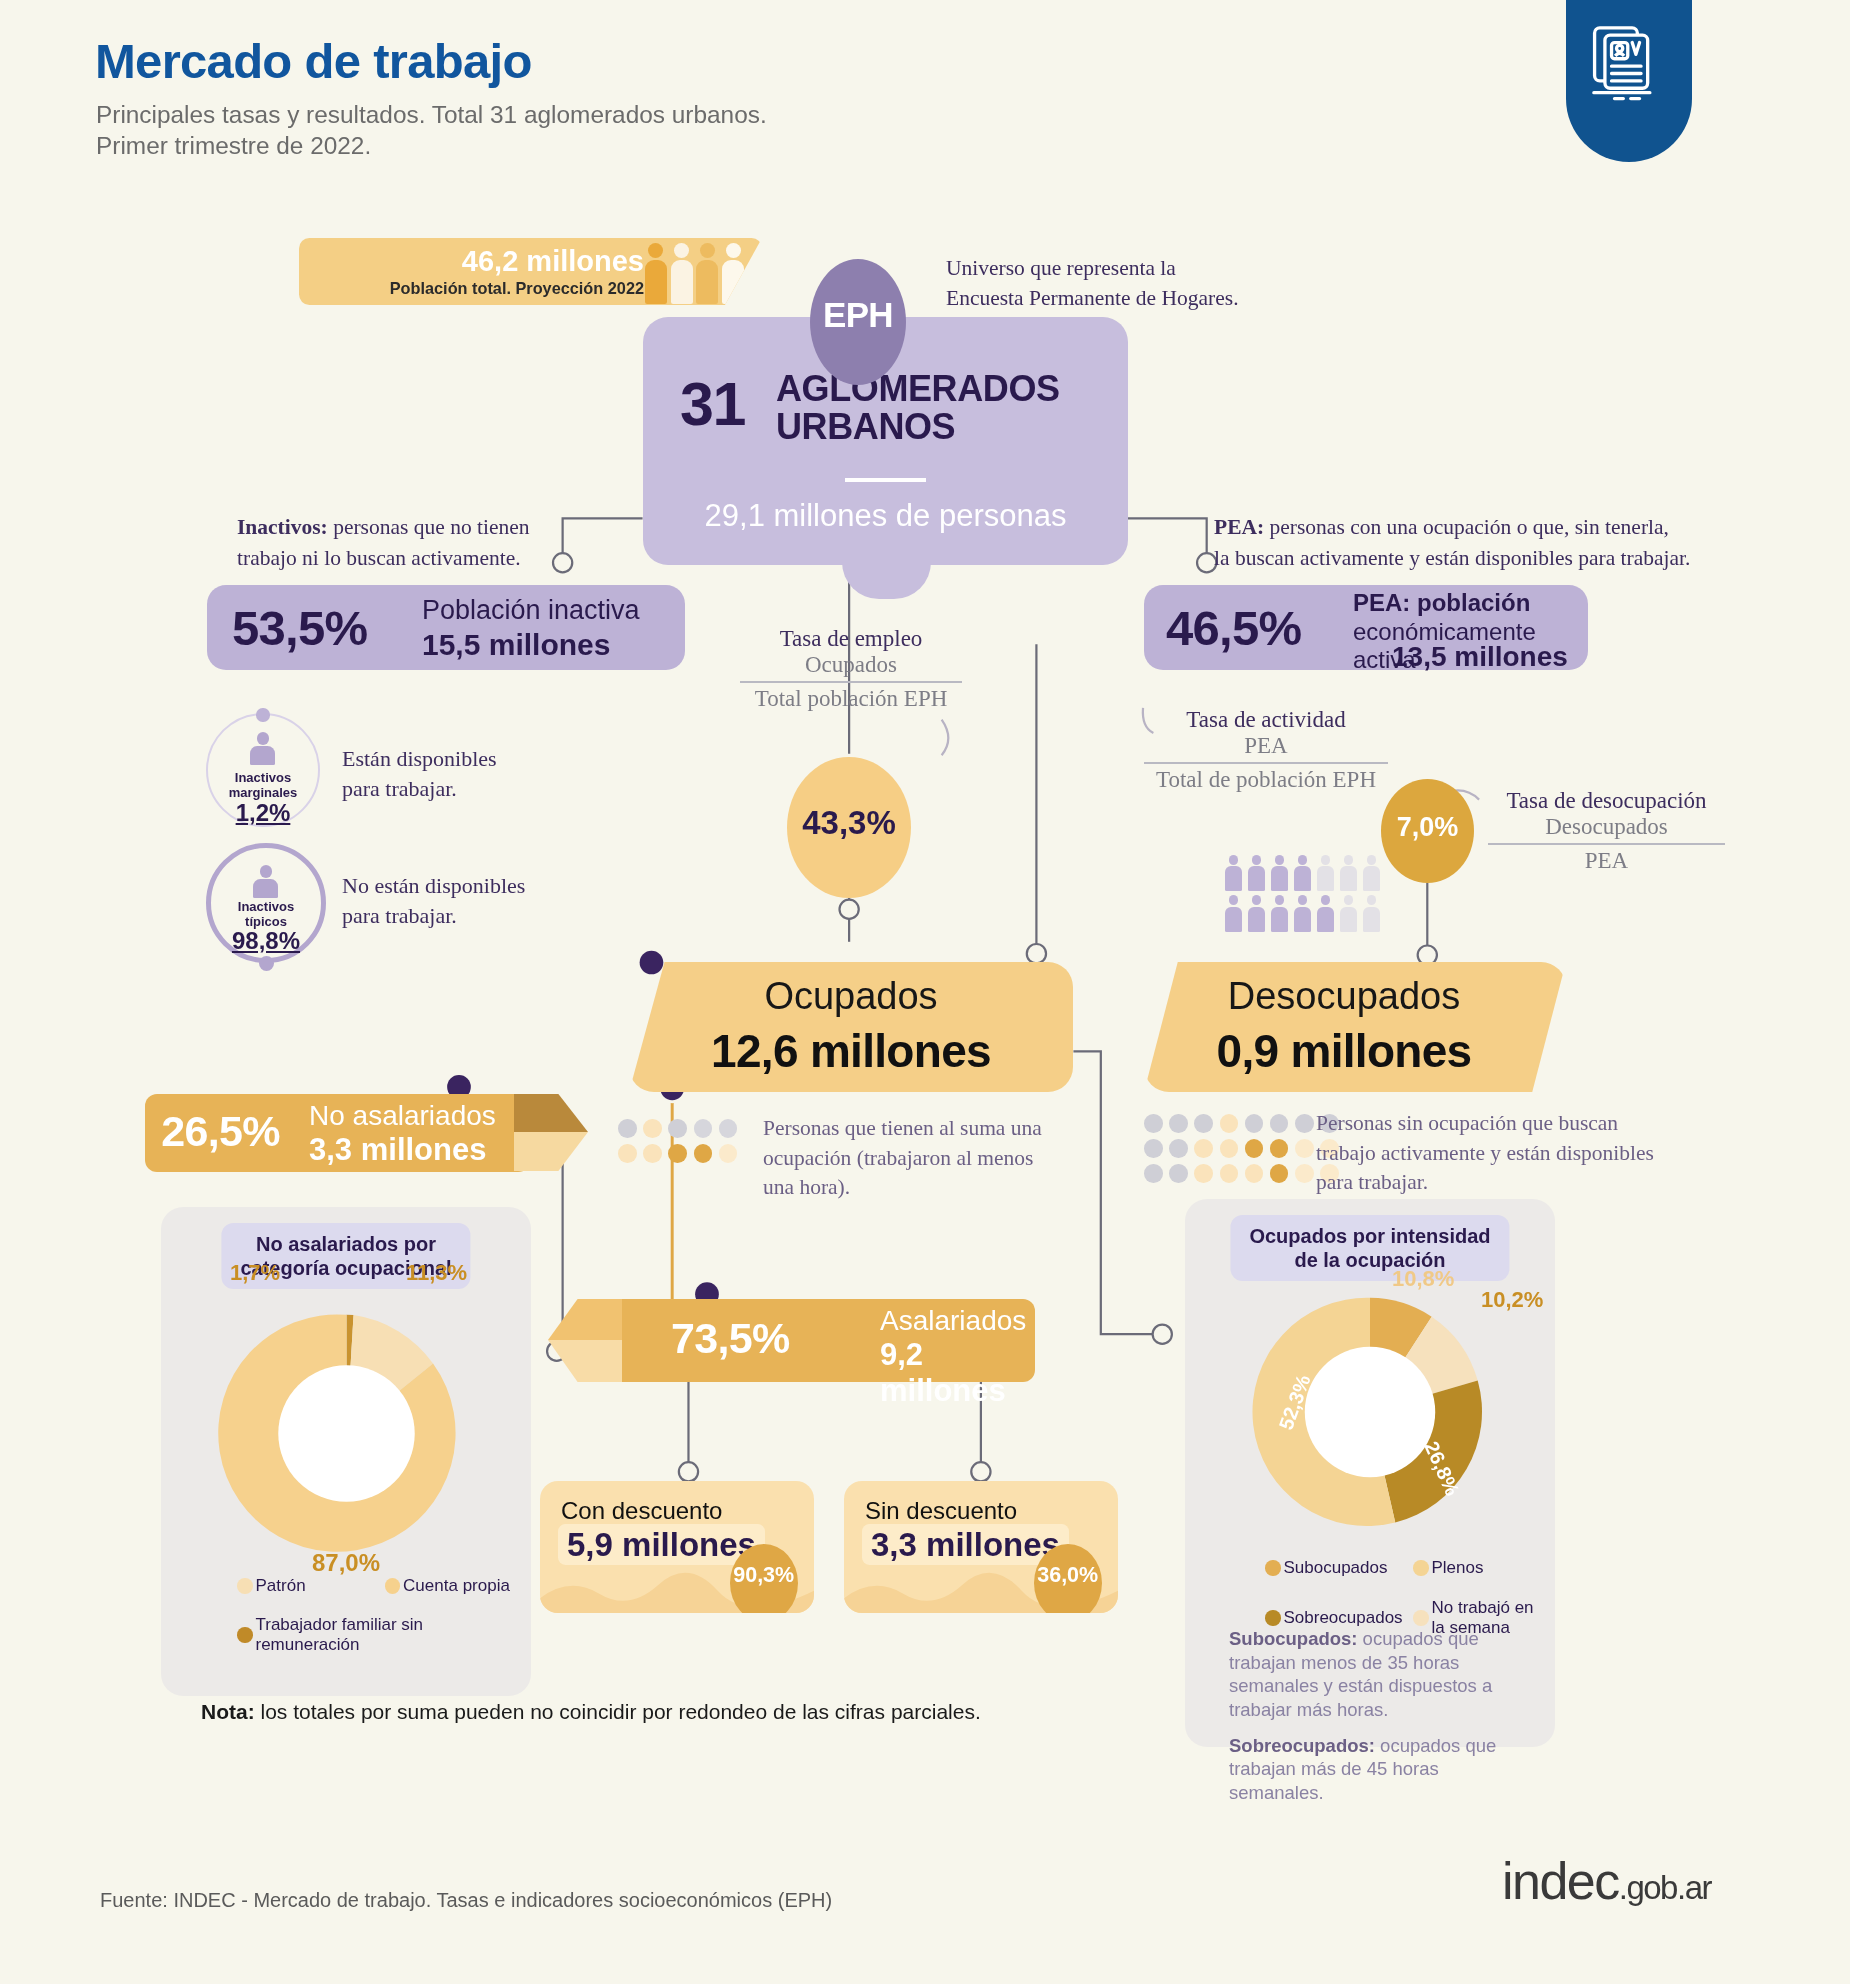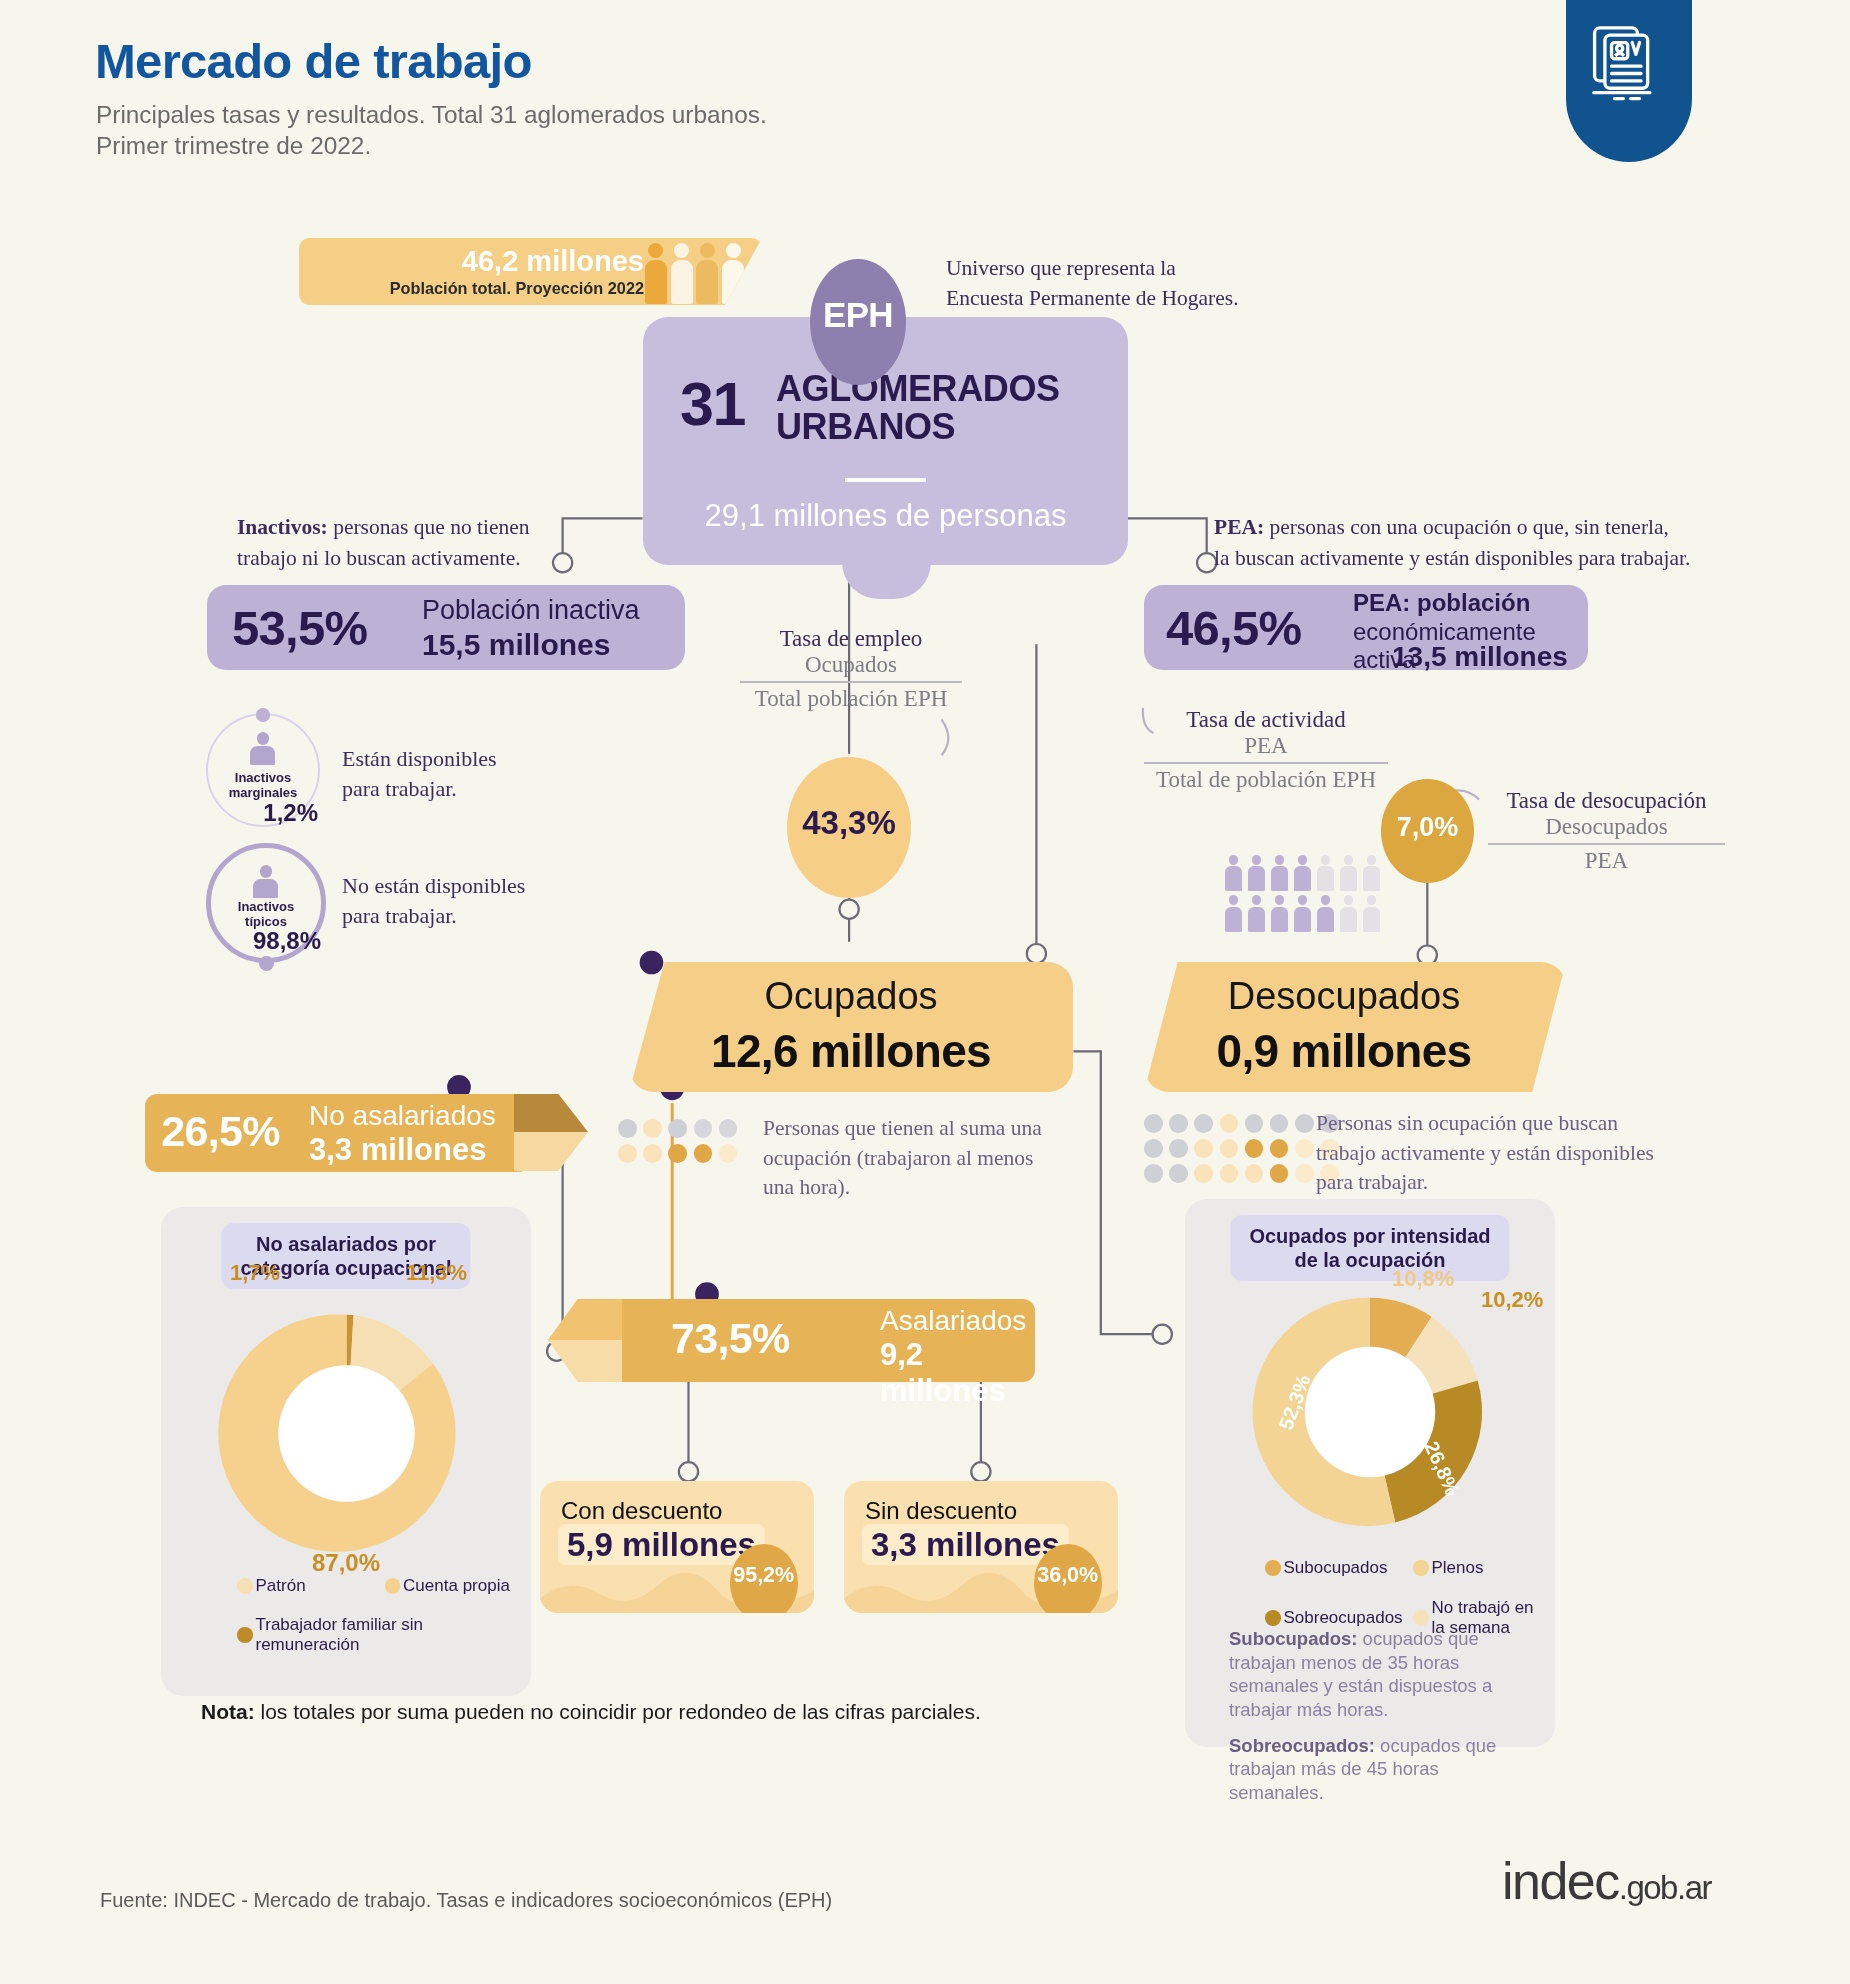--- a/index.html
+++ b/index.html
@@ -102,21 +102,21 @@
 
   .ring{position:absolute;border-radius:50%;}
   #ring-marg{left:206px;top:713px;width:110px;height:110px;border:2.2px solid #d9d2e8;}
   #ring-marg .cap{position:absolute;left:50%;margin-left:-6.7px;top:-6.7px;width:13.3px;height:13.3px;border-radius:50%;background:#bdb2d6;}
   #ring-tip{left:206px;top:843px;width:110px;height:110px;border:5.2px solid #b3a6ce;}
   #ring-tip .cap{position:absolute;left:50%;margin-left:-7.4px;bottom:-12.6px;width:15px;height:15px;border-radius:50%;background:#b3a6ce;}
   .ring-person{position:absolute;left:50%;margin-left:-12.6px;top:17px;}
   .ring-person .h{width:12.6px;height:12.6px;border-radius:50%;background:#b3a6ce;margin:0 auto 1.5px;}
   .ring-person .b{width:25px;height:19px;border-radius:7.4px 7.4px 1.5px 1.5px;background:#b3a6ce;}
   .ring-lab{position:absolute;left:0;right:0;text-align:center;font-size:13px;font-weight:bold;line-height:1.12;color:#2a1a4d;}
-  .ring-pct{position:absolute;left:0;right:0;text-align:right;font-size:24px;font-weight:bold;color:#2a1a4d;}
+  .ring-pct{position:absolute;left:0;right:0;text-align:center;font-size:24px;font-weight:bold;color:#2a1a4d;text-decoration:underline;}
   #marg-lab{top:56px;} #marg-pct{top:84px;}
   #tip-lab{top:52px;} #tip-pct{top:79px;}
   #marg-text{left:342px;top:744px;font-size:22px;line-height:1.38;color:#3d2d5e;font-family:"Liberation Serif",serif;}
   #tip-text{left:342px;top:871px;font-size:22px;line-height:1.38;color:#3d2d5e;font-family:"Liberation Serif",serif;}
 
   
   #empleo-form{left:740px;top:626px;width:222px;text-align:center;
     font-family:"Liberation Serif",serif;color:#7d7d86;}
   #empleo-form .t1{font-size:23px;color:#3d2d5e;}
   #empleo-form .t2{font-size:23px;}
@@ -650,21 +650,21 @@
     <div id="asal-l2">9,2 millones</div>
   </div>
 
   <div class="abs jub" id="jub-con">
     <svg class="wave" viewBox="0 0 370 62" preserveAspectRatio="none">
       <path d="M0 42 q40 -30 80 -6 q40 24 80 -12 q40 -36 80 8 q40 44 130 0 L370 62 L0 62 Z" fill="#f6d396"></path>
     </svg>
     <div class="t">Con descuento jubilatorio</div>
     <div class="v">5,9 millones</div>
     <div class="bub">
-      <span>95,2%</span>
+      <span>90,3%</span>
     </div>
   </div>
   <div class="abs jub" id="jub-sin">
     <svg class="wave" viewBox="0 0 370 62" preserveAspectRatio="none">
       <path d="M0 42 q40 -30 80 -6 q40 24 80 -12 q40 -36 80 8 q40 44 130 0 L370 62 L0 62 Z" fill="#f6d396"></path>
     </svg>
     <div class="t">Sin descuento jubilatorio</div>
     <div class="v">3,3 millones</div>
     <div class="bub">
       <span>36,0%</span>

